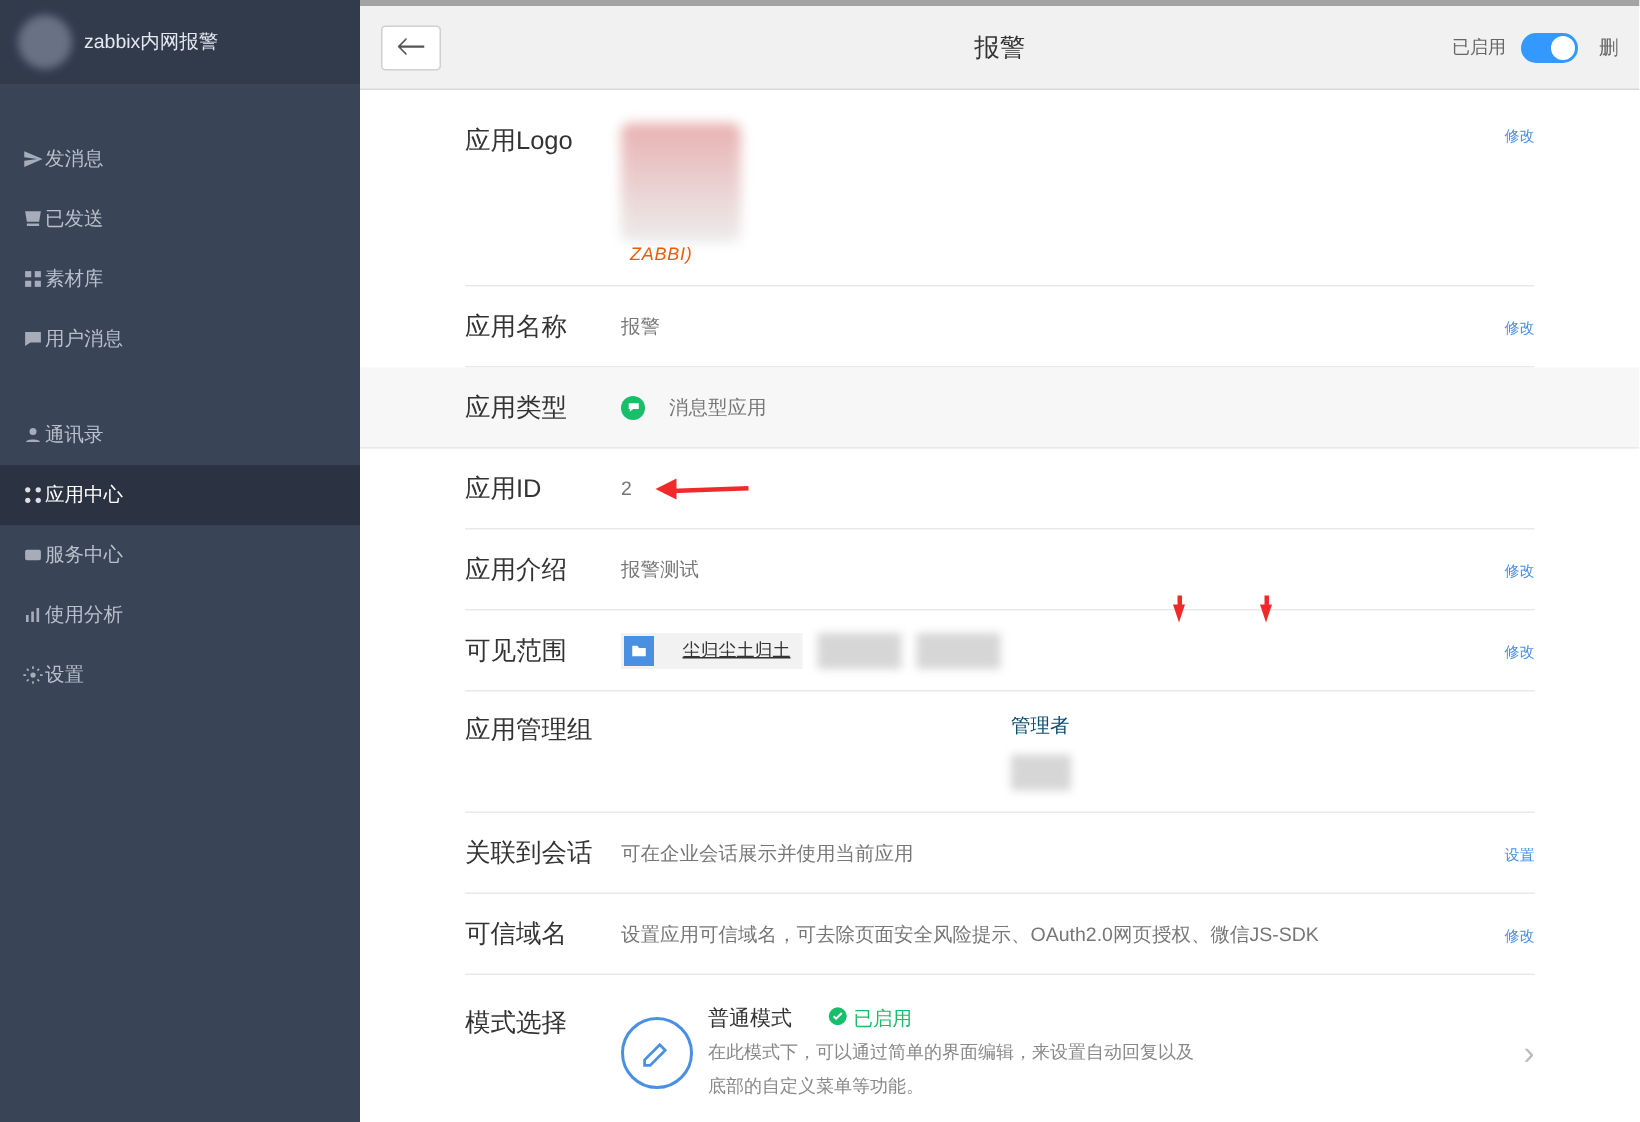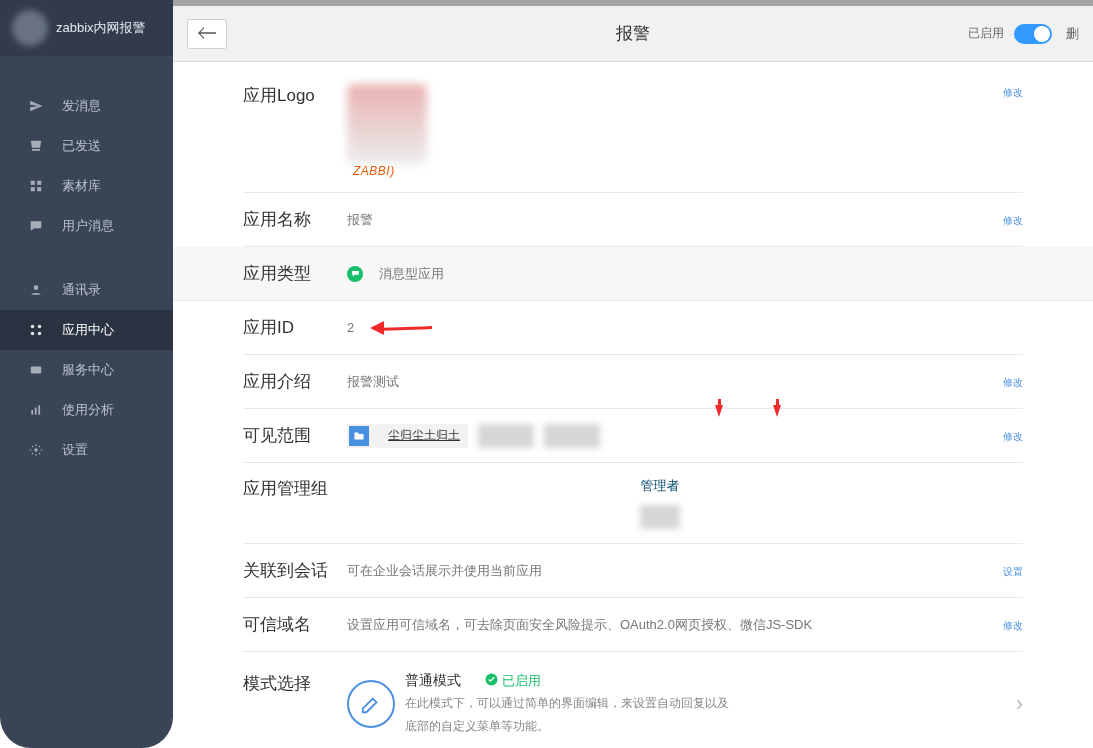--- a/index.html
+++ b/index.html
@@ -9,26 +9,25 @@
     color: #333;
     background: #ffffff;
     width: 1093px;
     height: 748px;
     overflow: hidden;
     display: flex;
   }
 
   
   .sidebar {
-    width: 173px;
+    width: 240px;
     background: #394457;
     color: #c9cfd8;
     display: flex;
     flex-direction: column;
-    border-radius: 31px;
   }
   .sidebar-header {
     height: 56px;
     display: flex;
     align-items: center;
     padding: 0 12px;
     background: #323b4c;
     gap: 8px;
   }
   .sidebar-avatar {
@@ -43,22 +42,22 @@
     font-size: 13px;
     color: #e4e8ef;
   }
   .menu {
     padding-top: 30px;
   }
   .menu-item {
     height: 40px;
     display: flex;
     align-items: center;
-    padding: 0 28px;
-    gap: 18px;
+    padding: 0 14px;
+    gap: 0;
     font-size: 13px;
     color: #b9c0cb;
     cursor: pointer;
   }
   .menu-item .mi-icon {
     width: 16px;
     height: 16px;
     display: flex;
     align-items: center;
     justify-content: center;
@@ -71,21 +70,21 @@
   .menu-sep {
     height: 24px;
   }
 
   
   .main {
     flex: 1;
     display: flex;
     flex-direction: column;
     min-width: 0;
-    border-top: 6px solid #a3a3a3;
+    border-top: 4px solid #a3a3a3;
   }
   .topbar {
     height: 56px;
     background: #f1f1f1;
     border-bottom: 1px solid #d9d9d9;
     display: flex;
     align-items: center;
     position: relative;
     padding: 0 14px;
   }

